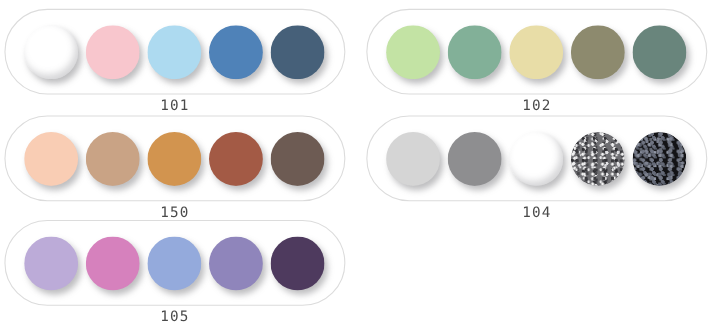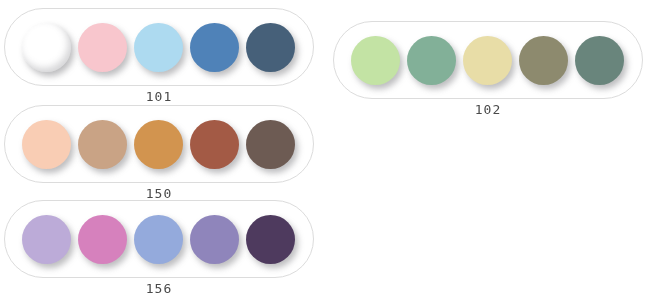--- a/index.html
+++ b/index.html
@@ -20,21 +20,21 @@
     width: 651px;
     height: 300px;
   }
 
   
   .palette-group {
     position: absolute;
     width: 310px;
   }
   .palette-group.col-left  { left: 4px; }
-  .palette-group.col-right { left: 333px; margin-top: 13px; }
+  .palette-group.col-right { left: 333px; }
 
   .palette-group.row-1 { top: 8px; }
   .palette-group.row-2 { top: 105px; }
   .palette-group.row-3 { top: 200px; }
 
   
   .pill {
     position: relative;
     height: 78px;
     border: 1px solid #dcdcdc;
@@ -152,25 +152,37 @@
         <div class="swatch-row">
           <div class="swatch s0" title="#f9cdb4" style="background-color: rgb(249, 205, 180);"></div>
           <div class="swatch s1" title="#c9a385" style="background-color: rgb(201, 163, 133);"></div>
           <div class="swatch s2" title="#d2944f" style="background-color: rgb(210, 148, 79);"></div>
           <div class="swatch s3" title="#a35a45" style="background-color: rgb(163, 90, 69);"></div>
           <div class="swatch s4" title="#6d5b53" style="background-color: rgb(109, 91, 83);"></div>
         </div>
       </div>
       <div class="palette-label">150</div>
     </div>
+    <div class="palette-group col-right row-2">
+      <div class="pill">
+        <div class="swatch-row">
+          <div class="swatch s0" title="#d5d5d5" style="background-color: rgb(213, 213, 213);"></div>
+          <div class="swatch s1" title="#8e8e90" style="background-color: rgb(142, 142, 144);"></div>
+          <div class="swatch s2 is-white" title="#ffffff" style="background-color: rgb(255, 255, 255);"></div>
+          <div class="swatch s3 is-speckle-gray" title="#6e6e72" style="background-color: rgb(110, 110, 114);"></div>
+          <div class="swatch s4 is-speckle-black" title="#131316" style="background-color: rgb(19, 19, 22);"></div>
+        </div>
+      </div>
+      <div class="palette-label">104</div>
+    </div>
     <div class="palette-group col-left row-3">
       <div class="pill">
         <div class="swatch-row">
           <div class="swatch s0" title="#bcabd8" style="background-color: rgb(188, 171, 216);"></div>
           <div class="swatch s1" title="#d681bd" style="background-color: rgb(214, 129, 189);"></div>
           <div class="swatch s2" title="#94aadc" style="background-color: rgb(148, 170, 220);"></div>
           <div class="swatch s3" title="#8f85bb" style="background-color: rgb(143, 133, 187);"></div>
           <div class="swatch s4" title="#4e3a5e" style="background-color: rgb(78, 58, 94);"></div>
         </div>
       </div>
-      <div class="palette-label">156</div>
+      <div class="palette-label">105</div>
     </div>
   </div>
 
 </body></html>

